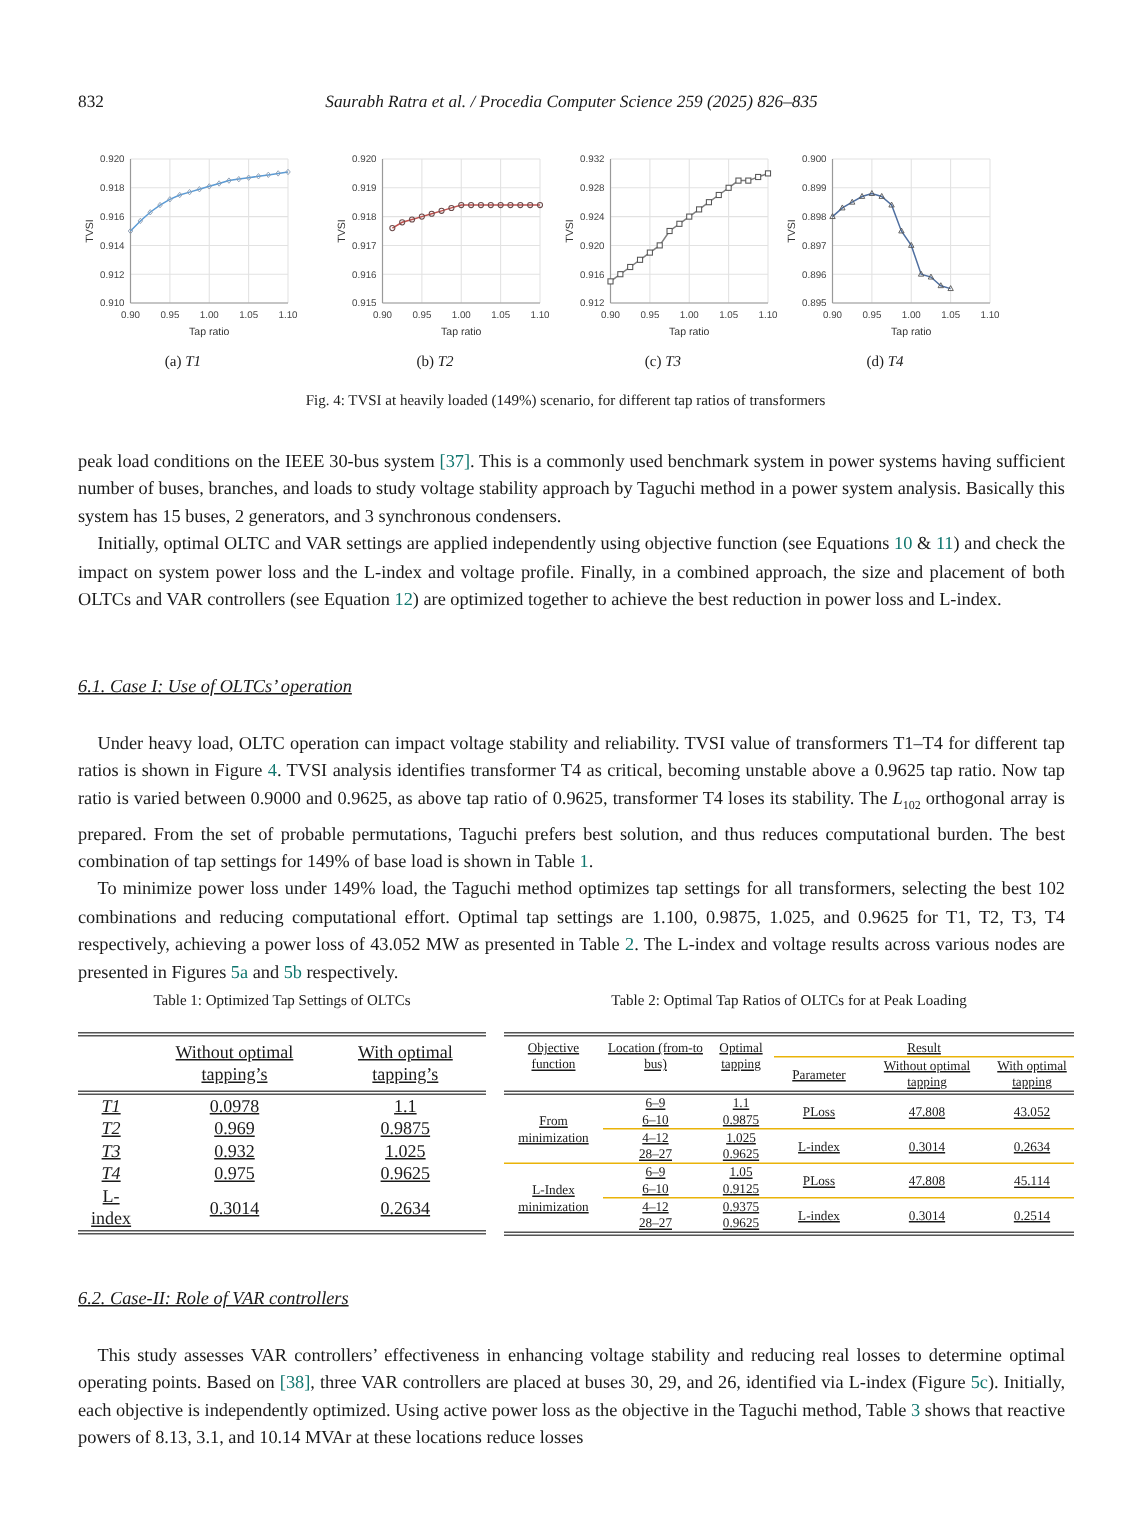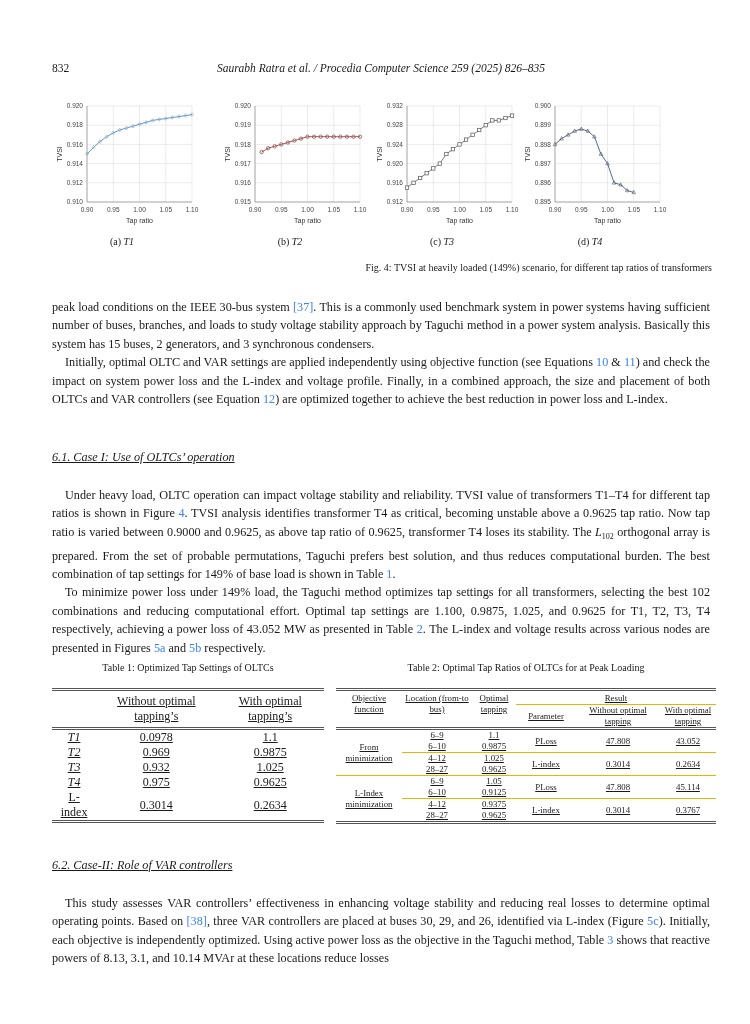--- a/index.html
+++ b/index.html
@@ -6,25 +6,25 @@
   body { width:750px; height:1024px; position:relative; overflow:hidden;
          font-family:"Liberation Serif", "DejaVu Serif", serif; color:#1a1a1a; }
   .hdr { position:absolute; top:62px; left:52px; right:40px; height:16px; font-size:11.5px; }
   .hdr .pg { position:absolute; left:0; top:0; }
   .hdr .run { position:absolute; left:0; right:0; text-align:center; font-style:italic; }
   .figs { position:absolute; top:98px; left:42px; width:670px; height:150px; }
   .fig { position:absolute; top:0; width:160px; height:150px; }
   .fig svg { position:absolute; top:0; left:0; }
   .subcap { position:absolute; top:138px; left:0; width:100%; text-align:center; font-size:10px; }
   .subcap i { font-style:italic; }
-  .figcap { position:absolute; top:262px; left:42px; width:670px; text-align:right; font-size:10px; }
+  .figcap { position:absolute; top:262px; left:42px; width:670px; text-align:center; font-size:10px; }
   .para { position:absolute; left:52px; width:658px; font-size:12.2px; line-height:18.4px; text-align:justify; }
   .para p { margin:0; }
   .para p.ind { text-indent:13px; }
-  .lnk { color:#3b82f6; }
+  .lnk { color:#0f766e; }
   .sec { position:absolute; left:52px; font-size:12.2px; font-style:italic;text-decoration:underline; }
   .tcap { position:absolute; font-size:10px; text-align:center; }
   table { border-collapse:collapse;text-decoration:underline; }
   .t1 { position:absolute; top:688px; left:52px; width:272px; font-size:12px; }
   .t1 td, .t1 th { font-weight:normal; text-align:center; padding:0 4px; line-height:15px; }
   .t1 .top { border-top:3px double #555; }
   .t1 .mid { border-bottom:3px double #555; }
   .t1 .bot { border-bottom:3px double #555; }
   .t1 td.lab i { font-style:italic; }
   .t2 { position:absolute; top:688px; left:336px; width:380px; font-size:8.8px; }
@@ -352,21 +352,21 @@
         <td class="bot">
           <div>4–12</div>
           <div>28–27</div>
         </td>
         <td class="bot">
           <div>0.9375</div>
           <div>0.9625</div>
         </td>
         <td class="bot">L-index</td>
         <td class="bot">0.3014</td>
-        <td class="bot">0.3767</td>
+        <td class="bot">0.2514</td>
       </tr>
     </tbody>
 </table>
 
 <div class="sec" style="top:858px;">6.2.  Case-II: Role of VAR controllers</div>
 
 <div class="para" style="top:894px;">
   <p class="ind"><span>This study assesses VAR controllers’ effectiveness in enhancing voltage stability and reducing real losses to determine optimal operating points. Based on </span><span class="lnk">[38]</span><span>, three VAR controllers are placed at buses 30, 29, and 26, identified via L-index (Figure </span><span class="lnk">5c</span><span>). Initially, each objective is independently optimized. Using active power loss as the objective in the Taguchi method, Table </span><span class="lnk">3</span><span> shows that reactive powers of 8.13, 3.1, and 10.14 MVAr at these locations reduce losses</span></p>
 </div>
 

